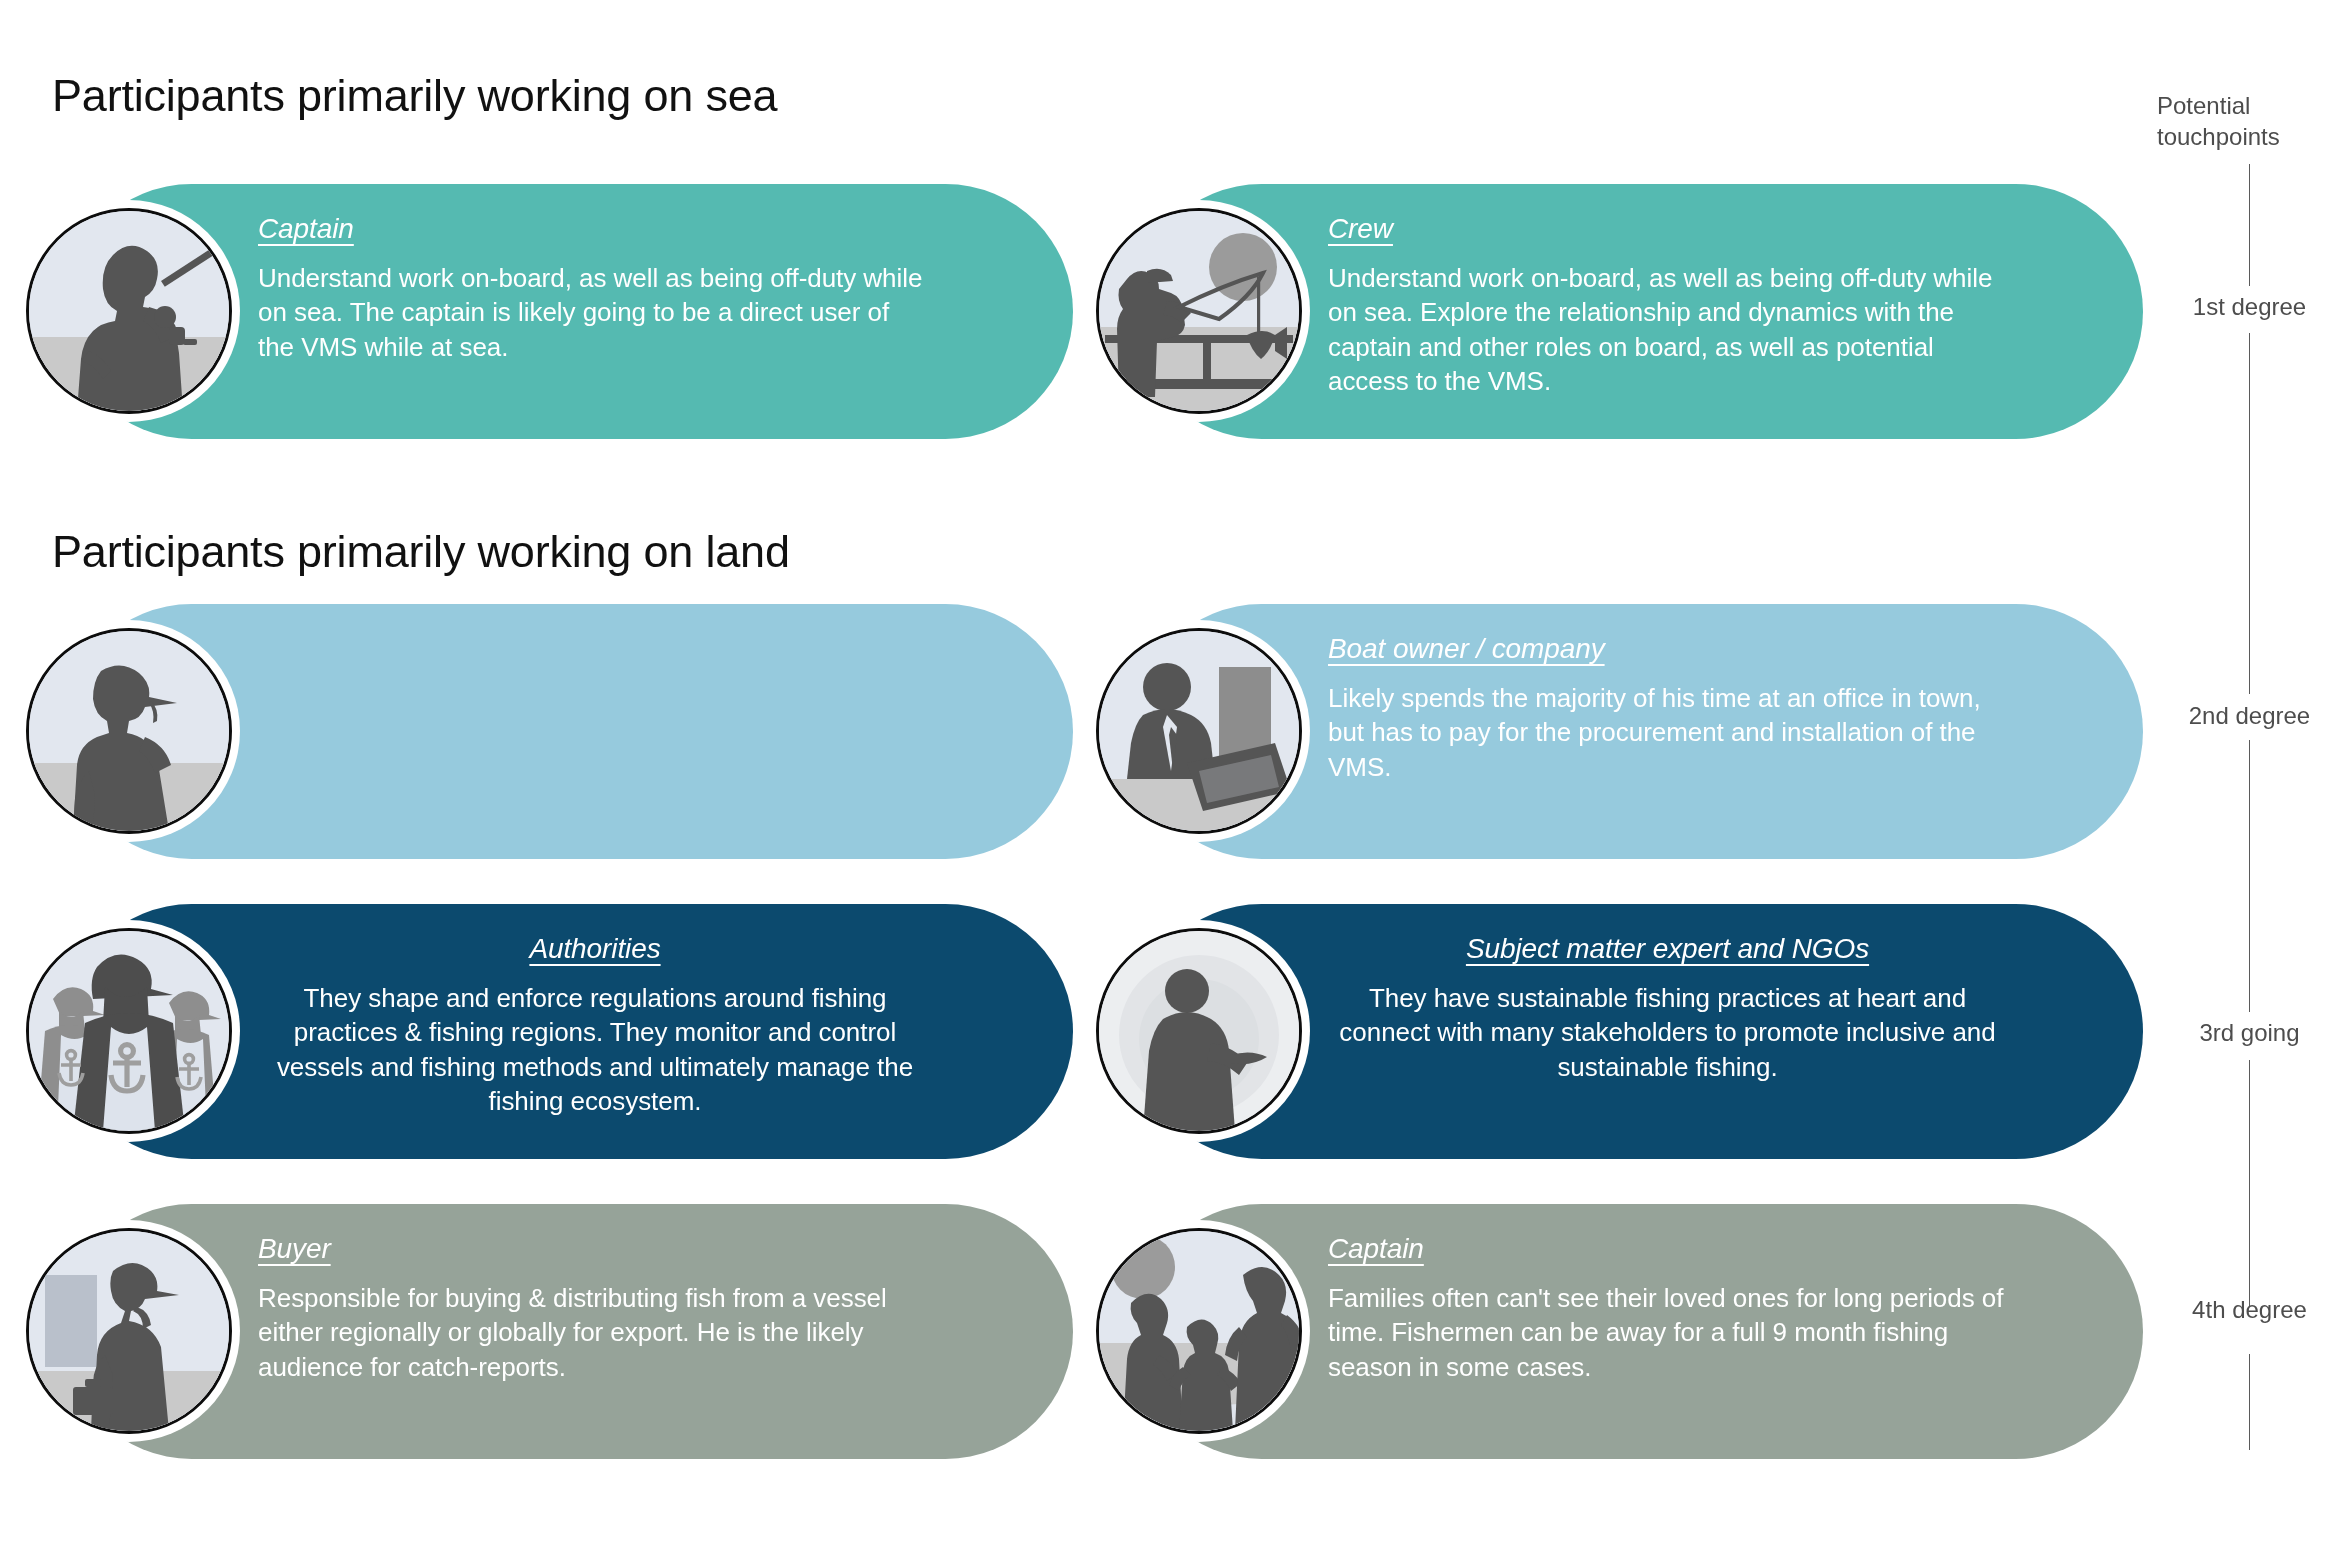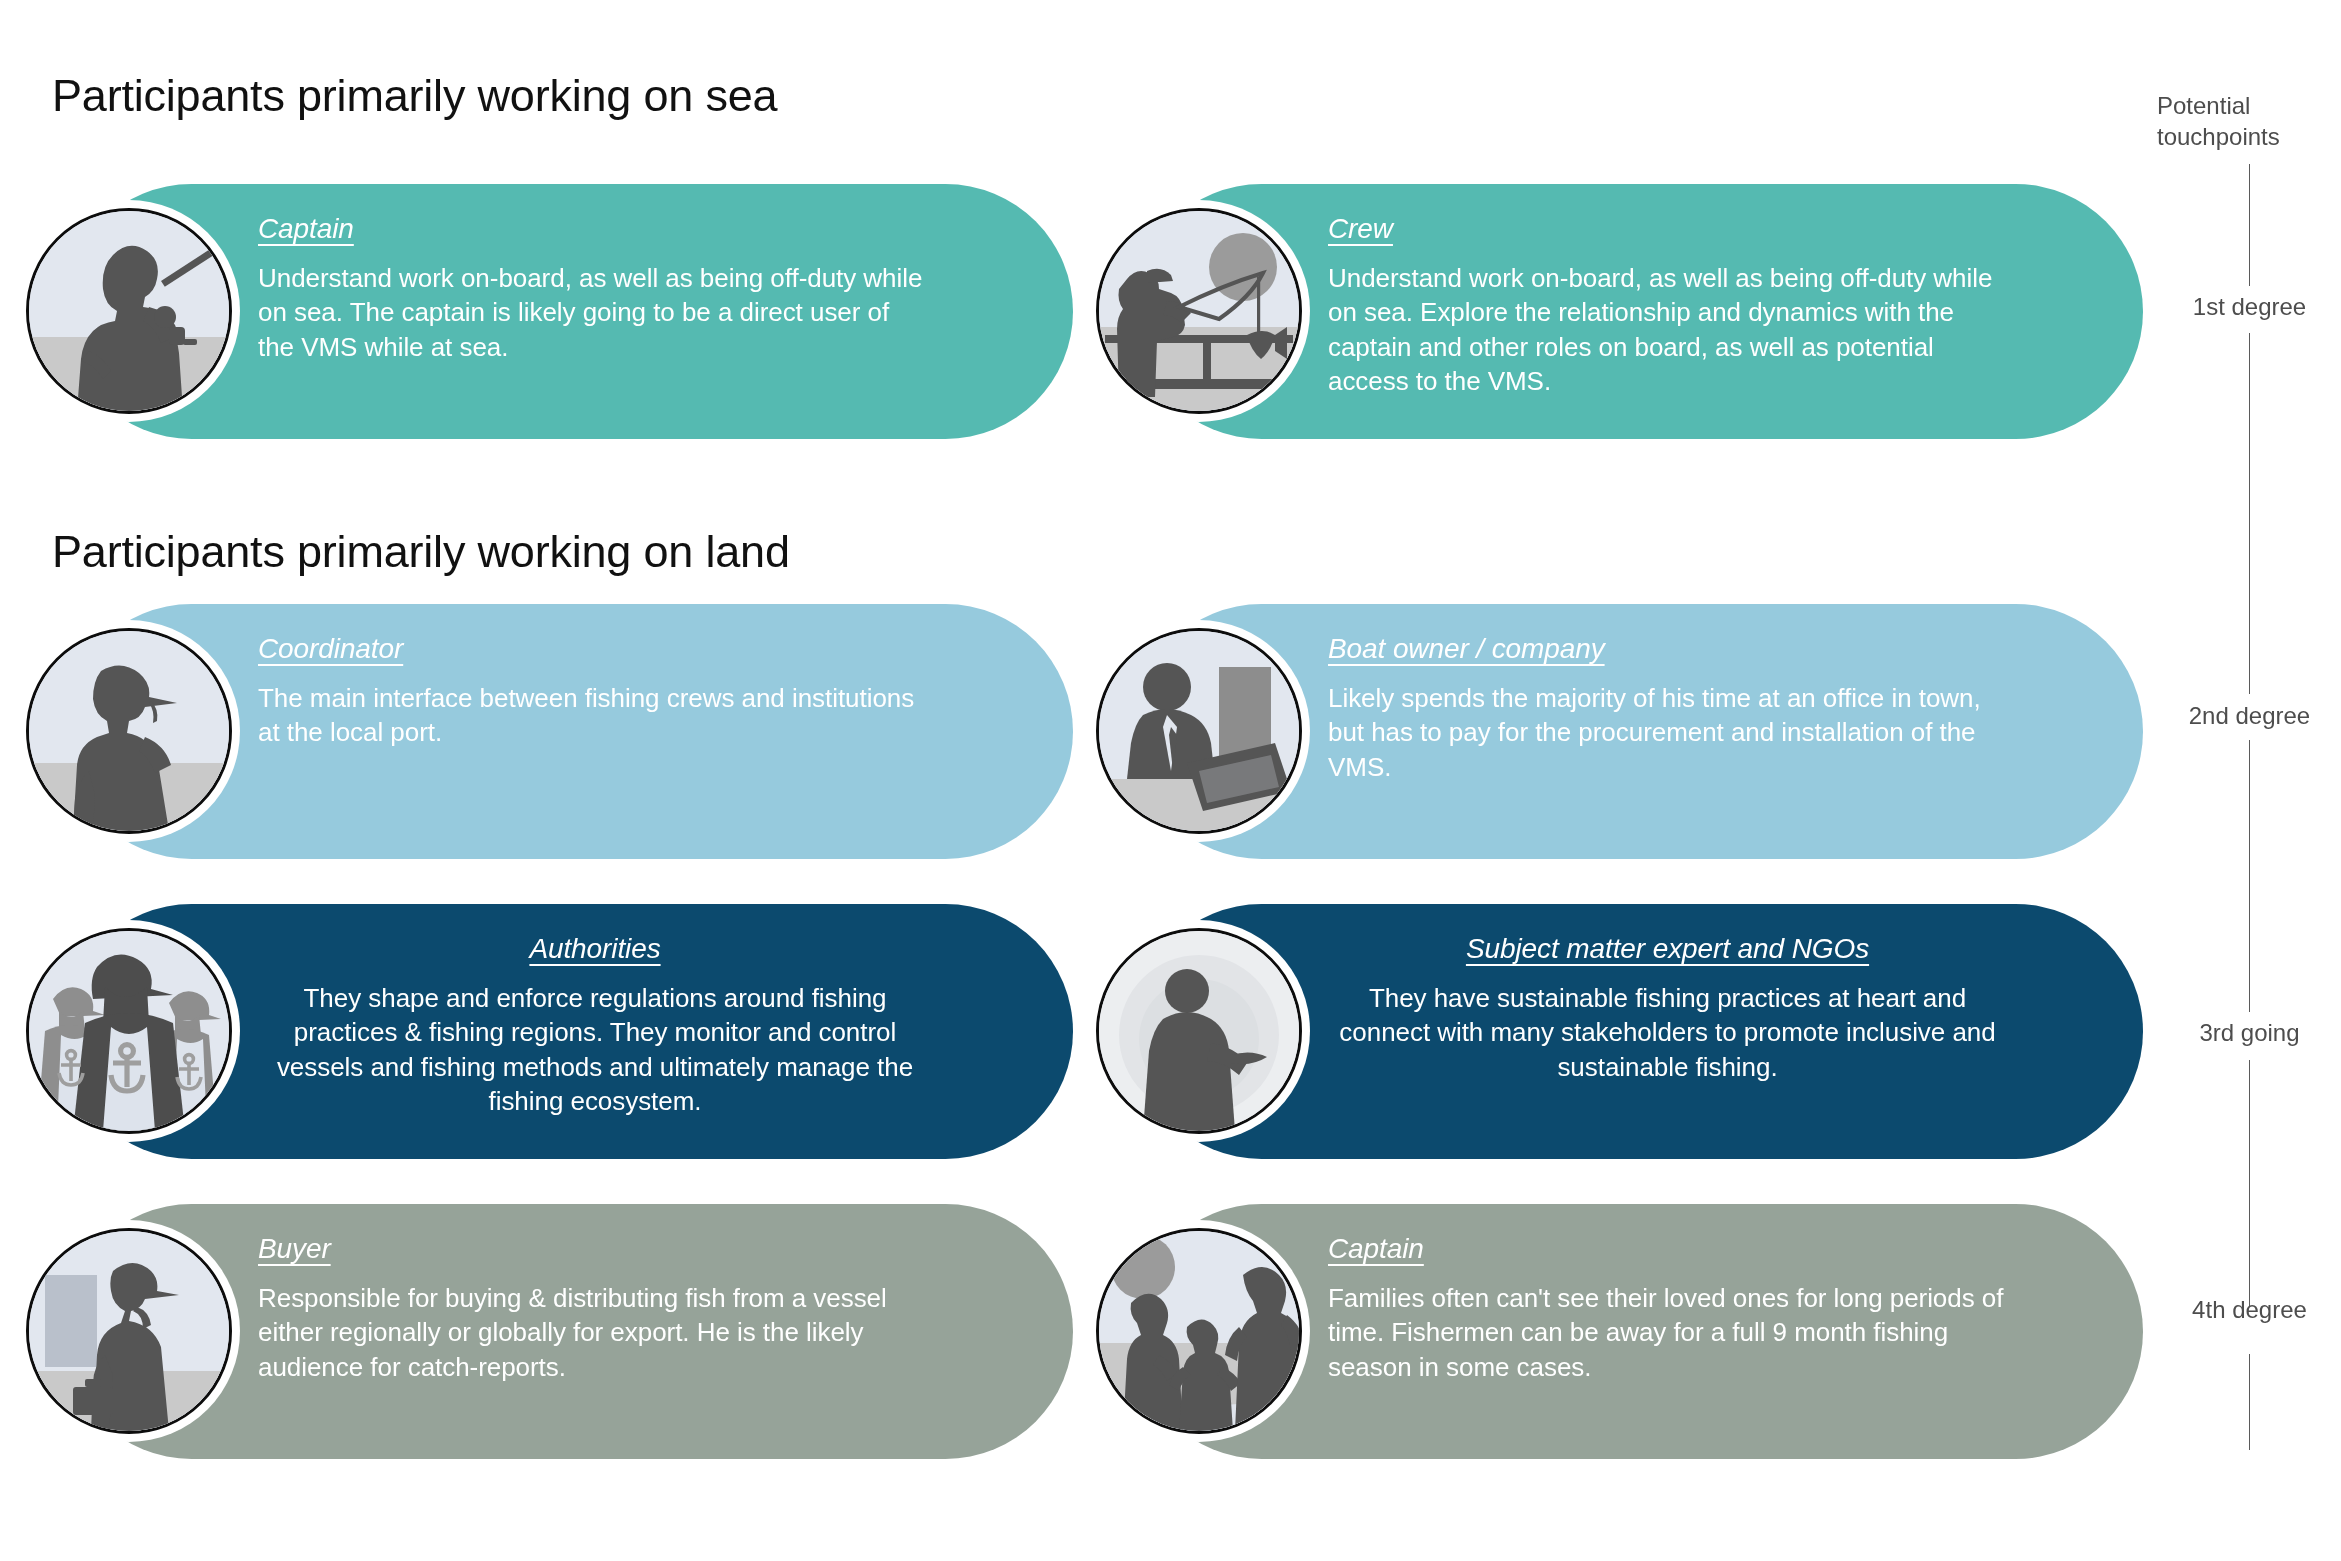--- a/index.html
+++ b/index.html
@@ -207,24 +207,20 @@
           <rect x="0" y="66" width="100" height="34" fill="#c9c9c9"></rect>
           <g fill="#555555">
             <path d="M36 20 q10-6 19 1 q6 5 5 12 l14 3 -16 2 q-2 6-8 7 l-1 6 q11 2 15 12 l6 37 H22 l2-33 q1-10 10-14 l6-2 -1-6 q-6-3-7-11 q0-9 4-14 Z"></path>
             <path d="M58 53 q10 4 13 14 l-8 4 q-3-8-8-11 Z"></path>
             <path d="M30 70 q-6 6-7 14 l-1 16 h10 l1-18 Z"></path>
             <path d="M61 35 q4 4 3 10 l-2 1 q1-6-2-10 Z"></path>
           </g>
         </svg>
       </div>
     </div>
-    <div class="card-body">
-      <span class="role-title">Coordinator</span>
-      <div class="role-desc">The main interface between fishing crews and institutions at the local port.</div>
-    </div>
   </div>
 
   <div class="card col-right r2 c-lblue">
     <div class="avatar">
       <div class="avatar-inner">
         <svg viewBox="0 0 100 100">
           <rect x="0" y="0" width="100" height="100" fill="#e2e7ef"></rect>
           <rect x="60" y="18" width="26" height="48" fill="#8d8d8d"></rect>
           <rect x="0" y="74" width="100" height="26" fill="#c9c9c9"></rect>
           <g fill="#555555">

